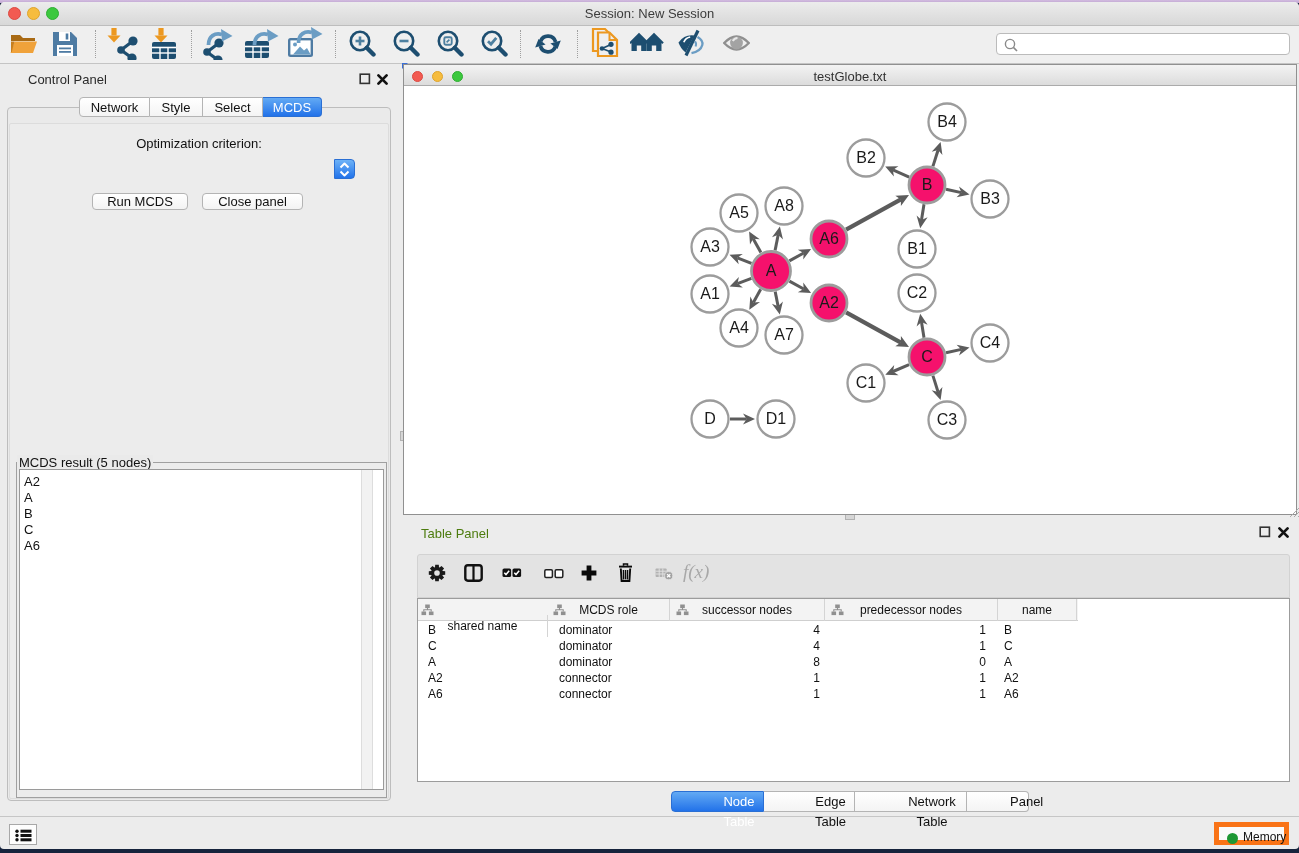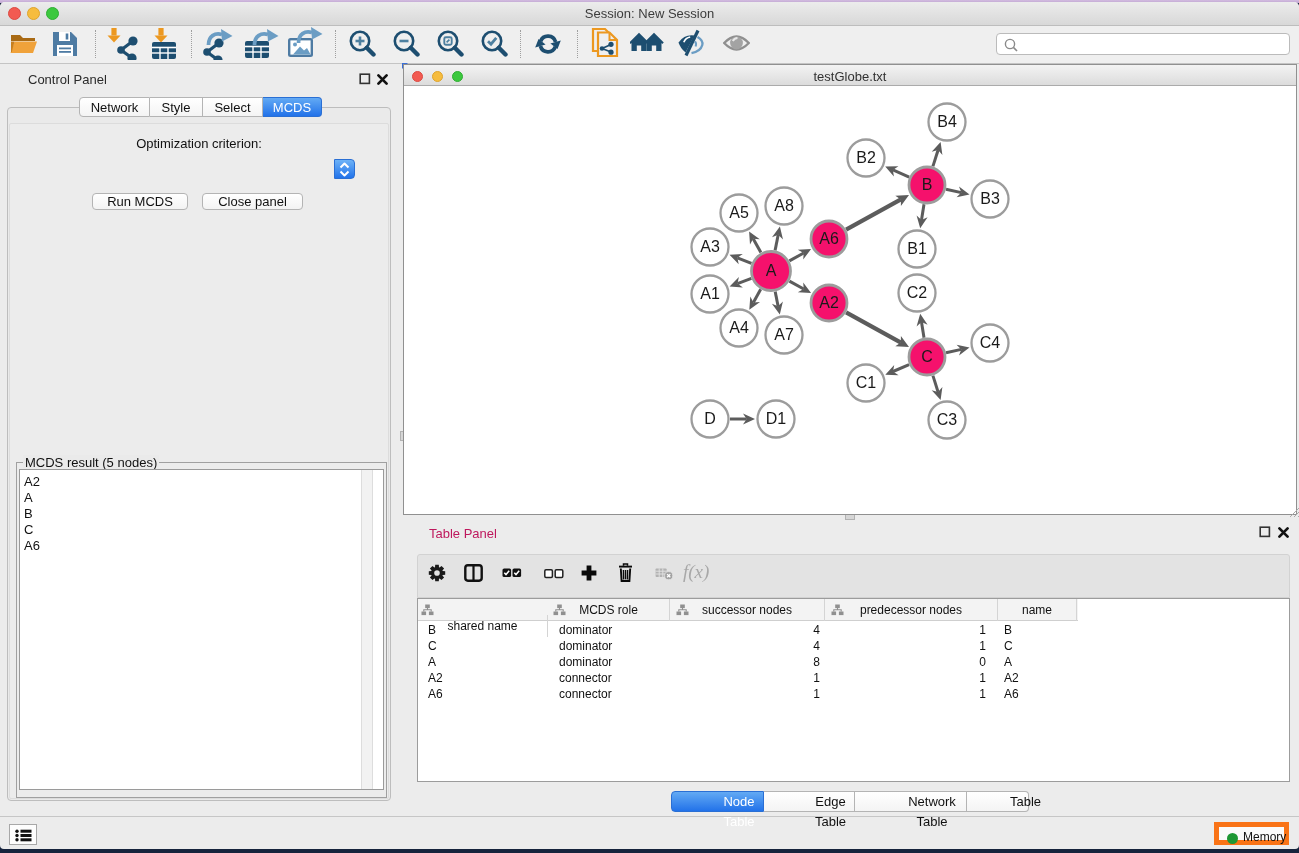--- a/index.html
+++ b/index.html
@@ -18,31 +18,31 @@
 #cptitle { left:28px; top:70px; font-size:13px; color:#2a2a2a; }
 #tabpanel { left:7px; top:105px; width:384px; height:694px; border:1px solid #bdbdbd; border-radius:4px; background:#eaeaea; }
 .tab { top:95px; height:20px; font-size:13px; text-align:center; line-height:19px; background:linear-gradient(#ffffff,#f4f4f4); border:1px solid #b4b4b4; color:#111; }
 #tabsel { background:linear-gradient(#63aaf4,#2272e9); color:#fff; border-color:#2a6fd4; }
 #innerpanel { left:9px; top:121px; width:380px; height:676px; background:#ececec; border:1px solid #dcdcdc; border-radius:2px; }
 #optlabel { left:0px; top:134px; width:398px; text-align:center; font-size:13px; color:#111; }
 #dropdown { left:43px; top:157px; width:311px; height:19px; background:#fff; border:1px solid #b2b2b2; border-radius:4px; font-size:13px; color:#111; line-height:17px; padding-left:12px; }
 #dropbtn { left:334px; top:157px; width:21px; height:20px; background:linear-gradient(#6db2f7,#2273ea); border:1px solid #2a6fd4; border-radius:0 4px 4px 0; }
 .btn { top:191px; height:17px; background:linear-gradient(#ffffff,#f3f3f3); border:1px solid #b4b4b4; border-radius:4px; font-size:13px; color:#111; text-align:center; line-height:16px; }
 #groupbox { left:16px; top:460px; width:371px; height:336px; border:1px solid #a0a0a0; }
-#grouplabel { left:23px; top:453px; font-size:13px; color:#111; background:#eaeaea; padding:0 2px; }
+#grouplabel { left:17px; top:453px; font-size:13px; color:#111; background:#eaeaea; padding:0 2px; }
 #listbox { left:19px; top:467px; width:365px; height:321px; background:#fff; border:1px solid #9a9a9a; font-size:13px; color:#111; padding-top:4px; }
 #listbox div { padding-left:4px; height:16px; line-height:16px; }
 #listscroll { left:361px; top:468px; width:12px; height:319px; background:#f2f2f2; border-left:1px solid #ddd; border-right:1px solid #ddd; }
 
 #netwin { left:403px; top:62px; width:894px; height:451px; background:#fff; border:1px solid #909090; }
 #nettitle { left:0; top:0; width:892px; height:21px; background:linear-gradient(#f3f3f3,#dcdcdc); border-bottom:1px solid #ababab; }
 .tl2 { border-radius:50%; width:11px; height:11px; top:6px; }
 #netname { width:100%; text-align:center; top:4px; font-size:13px; color:#323232; }
 
-#tptitle { left:421px; top:524px; font-size:13px; color:#be185d;margin-left:8px; }
+#tptitle { left:421px; top:524px; font-size:13px; color:#4d7c0f; }
 #tbtoolbar { left:417px; top:552px; width:873px; height:44px; background:#e3e3e3; border:1px solid #d2d2d2; border-radius:3px 3px 0 0; }
 #dtable { left:417px; top:596px; width:873px; height:184px; background:#fff; border:1px solid #9c9c9c; }
 #thead { left:0; top:0; width:660px; height:22px; background:#f3f3f3; border-bottom:1px solid #cfcfcf; }
 .th { top:0; height:22px; font-size:12px; color:#111; text-align:center; line-height:22px; border-right:1px solid #d4d4d4; }
 .td { font-size:12px; color:#111; height:16px; line-height:16px; }
 .tabb { top:789px; height:21px; font-size:13px; text-align:center; line-height:20px; background:linear-gradient(#ffffff,#f4f4f4); border:1px solid #b4b4b4; color:#111;padding-left:43px; }
 #tabbsel { background:linear-gradient(#63aaf4,#2272e9); color:#fff; border-color:#2a6fd4; }
 
 #statussep { left:0px; top:814px; width:1299px; height:0; border-top:1px solid #c6c6c6; }
 #listbtn { left:9px; top:822px; width:28px; height:21px; background:#fdfdfd; border:1px solid #a8a8a8; }
@@ -425,21 +425,21 @@
       <div class="td abs" style="left:586px;top:71px;">A2</div>
 <div class="td abs" style="left:10px;top:87px;">A6</div>
       <div class="td abs" style="left:141px;top:87px;">connector</div>
       <div class="td abs" style="left:252px;top:87px;width:150px;text-align:right;">1</div>
       <div class="td abs" style="left:407px;top:87px;width:161px;text-align:right;">1</div>
       <div class="td abs" style="left:586px;top:87px;">A6</div>
   </div>
   <div class="tabb abs" style="left:671px;width:93px;border-radius:4px 0 0 4px;" id="tabbsel">Node Table</div>
   <div class="tabb abs" style="left:764px;width:91px;border-left:none;">Edge Table</div>
   <div class="tabb abs" style="left:855px;width:112px;border-left:none;">Network Table</div>
-  <div class="tabb abs" style="left:967px;width:62px;border-left:none;border-radius:0 4px 4px 0;">Table</div>
+  <div class="tabb abs" style="left:967px;width:62px;border-left:none;border-radius:0 4px 4px 0;">Panel</div>
 
   <div id="statussep" class="abs"></div>
   <div id="listbtn" class="abs">
       <svg class="abs" style="left:5px;top:4px" width="17" height="13" viewBox="0 0 17 13">
         <circle cx="2" cy="2.2" r="1.7" fill="#111"></circle>
         <rect x="5.5" y="0.7" width="11" height="3" fill="#111"></rect>
         <circle cx="2" cy="6.5" r="1.7" fill="#111"></circle>
         <rect x="5.5" y="5" width="11" height="3" fill="#111"></rect>
         <circle cx="2" cy="10.8" r="1.7" fill="#111"></circle>
         <rect x="5.5" y="9.3" width="11" height="3" fill="#111"></rect>

